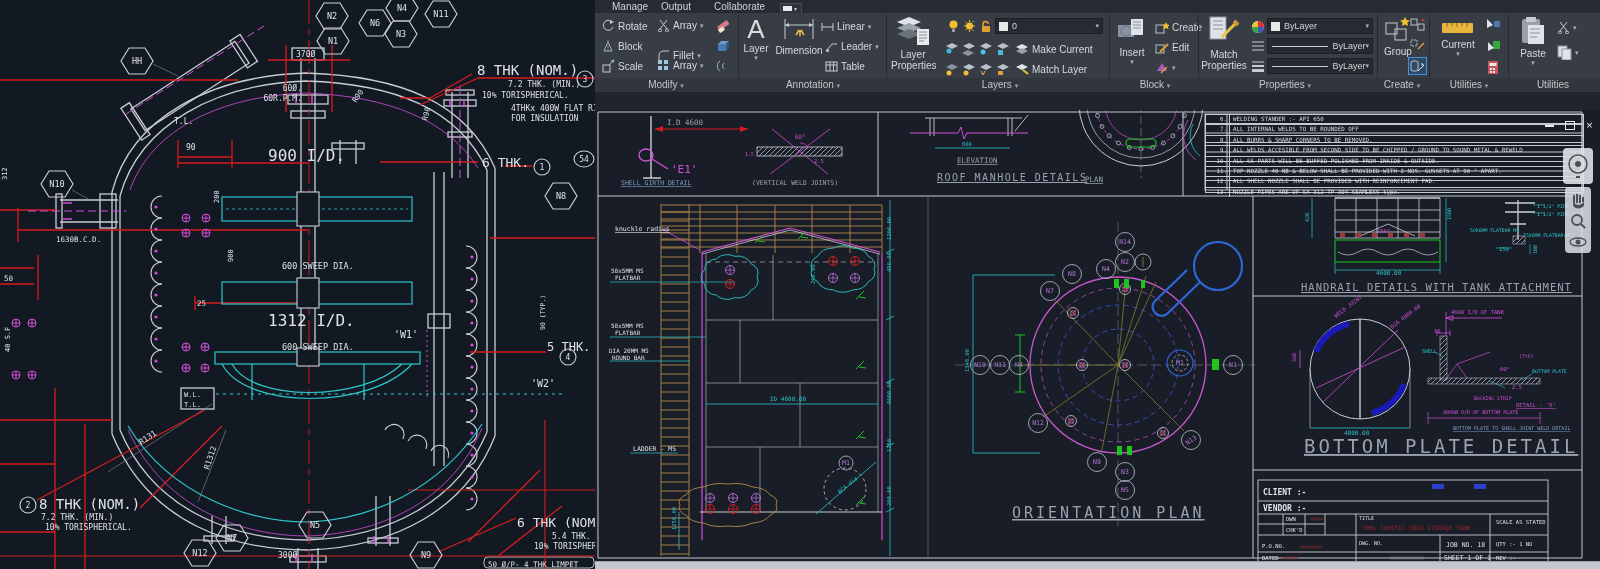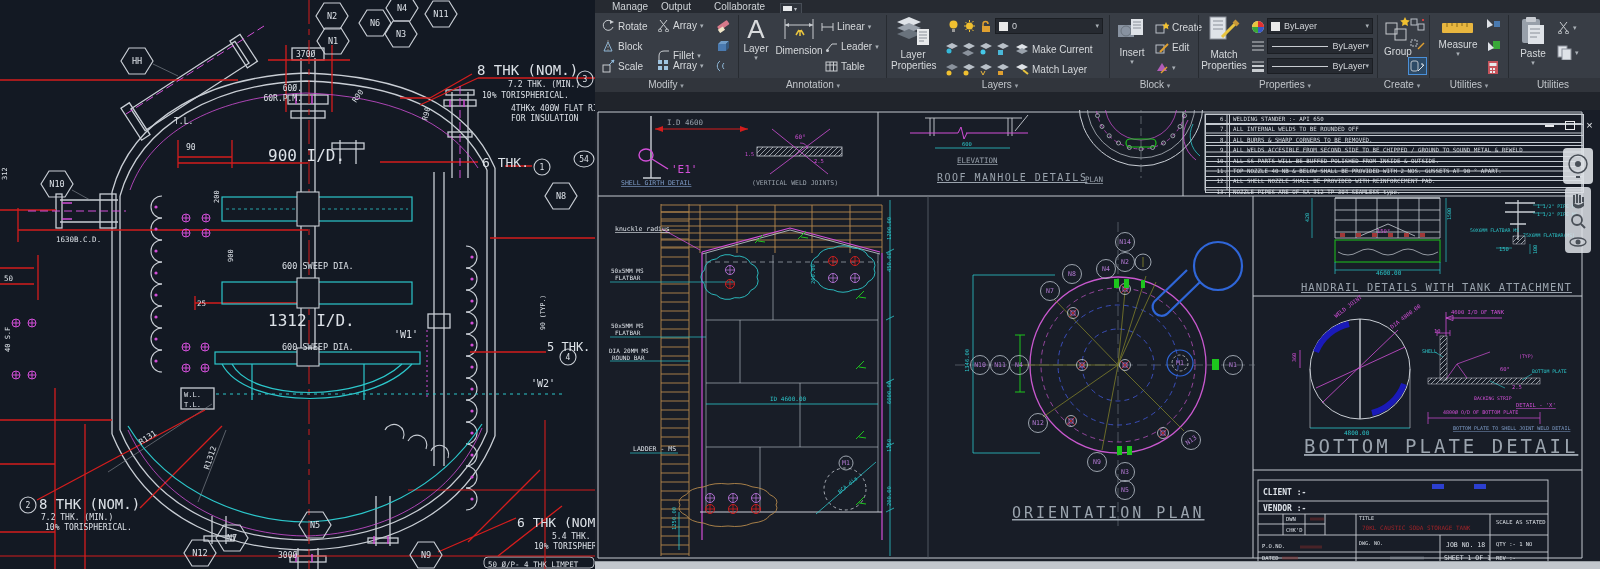--- a/index.html
+++ b/index.html
@@ -593,21 +593,21 @@
             <path d="M8,12 L14,6 l-2,0 0,-2" stroke="#dfe3e8" fill="none"></path>
           </svg>
         </div>
       <div class="psep" style="left:834px"></div>
 
       <div class="rbig" style="left:840px;top:6px;width:46px">
         <svg width="34" height="18">
             <rect x="1" y="4" width="31" height="10" rx="1" fill="#e8b63f"></rect>
             <path d="M6,4 v4 M11,4 v3 M16,4 v4 M21,4 v3 M26,4 v4" stroke="#8a6a18"></path>
           </svg>
-        <div>Measure</div><div class="dd">▾</div></div>
+        <div>Current</div><div class="dd">▾</div></div>
       <div class="rbtn" style="left:890px;top:5px">
         <svg width="16" height="13">
             <path d="M2,1 L2,10 L8,7 z" fill="#dfe3e8"></path>
             <rect x="9" y="3" width="6" height="6" fill="#4a7ab0"></rect>
           </svg>
         </div>
       <div class="rbtn" style="left:890px;top:26px">
         <svg width="16" height="14">
             <rect x="8" y="2" width="7" height="8" fill="#38a838"></rect>
             <path d="M3,3 L3,12 L9,9 z" fill="#dfe3e8"></path>

